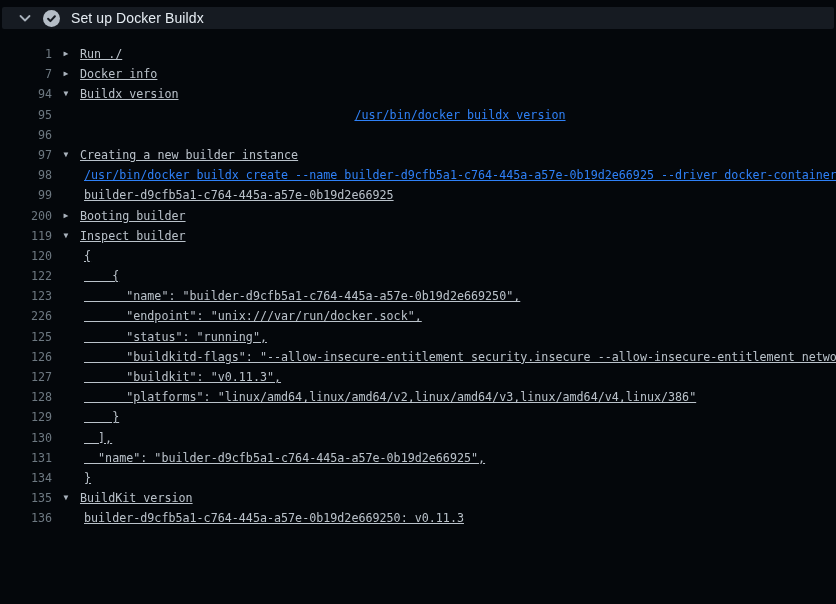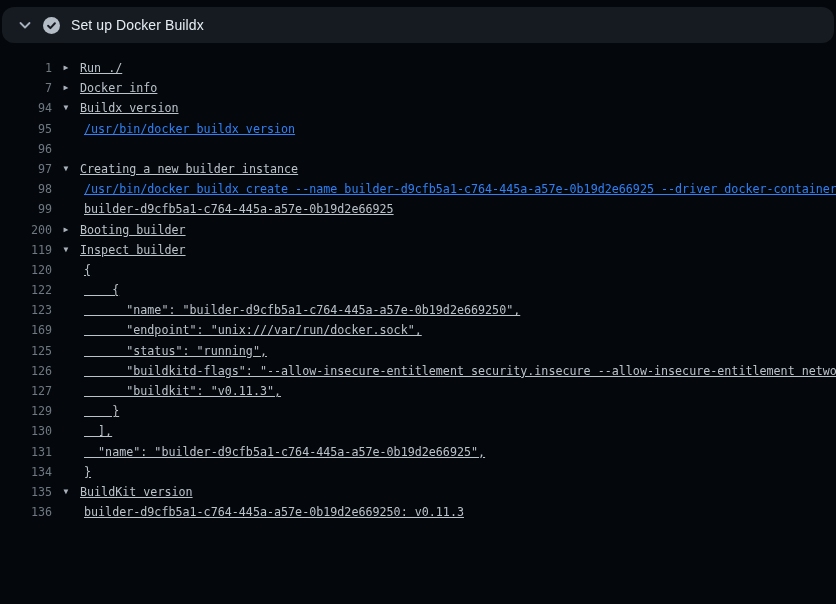--- a/index.html
+++ b/index.html
@@ -1,23 +1,23 @@
 <!DOCTYPE html>
 <html style="--page_bg: #04070b; --header_bg: #161b22; --header_text: #e6edf3; --line_number: #6e7982; --log_text: #bac2ca; --command_text: #2f81f7; --icon_muted: #a9b2bc; --status_circle: #b4bdc6; --check_mark: #161b22;"><head>
 <meta charset="utf-8">
 <style>
   * { margin:0; padding:0; box-sizing:border-box; }
   html,body { width:836px; height:604px; overflow:hidden; }
   body { background:var(--page_bg,#04070b); font-family:"Liberation Sans",sans-serif; }
 
   .step-header {
     margin:7px 2px 0 2px;
-    height:36px;
+    height:22px;
     background:var(--header_bg,#161b22);
-    border-radius:12px;
+    border-radius:2px;
     display:flex;
     align-items:center;
     gap:11px;
     padding-left:16px;
     cursor:pointer;
   }
   .chev { color:var(--icon_muted,#afb8c1); display:flex; align-items:center; }
   .status { display:flex; align-items:center; }
   .step-title {
     color:var(--header_text,#e6edf3);
@@ -53,21 +53,21 @@
     font-size:8px;
     color:var(--icon_muted,#a6aeb8);
   }
   .row:not(.group) .marker { width:32px; }
   .text {
     flex:1;
     overflow:hidden;
     color:var(--log_text,#bac2ca);
     text-decoration:underline;
   }
-  .row.command .text { color:var(--command_text,#2f81f7); }
+  .row.command .text { color:var(--command_text,#2f81f7);text-align:center; }
 </style>
 </head>
 <body>
 
 <div class="step-header">
   <span class="chev">
     <svg width="14" height="14" viewBox="0 0 14 14" fill="none">
       <path d="M2.5 5 L7 9.5 L11.5 5" stroke="currentColor" stroke-width="1.8" stroke-linecap="round" stroke-linejoin="round"></path>
     </svg>
   </span>
@@ -139,40 +139,45 @@
     <a class="num" href="#">122</a>
     <span class="marker"></span>
     <span class="text">    {</span>
   </div>
     <div class="row output">
     <a class="num" href="#">123</a>
     <span class="marker"></span>
     <span class="text">      "name": "builder-d9cfb5a1-c764-445a-a57e-0b19d2e669250",</span>
   </div>
     <div class="row output">
-    <a class="num" href="#">169</a>
+    <a class="num" href="#">226</a>
     <span class="marker"></span>
     <span class="text">      "endpoint": "unix:///var/run/docker.sock",</span>
   </div>
     <div class="row output">
     <a class="num" href="#">125</a>
     <span class="marker"></span>
     <span class="text">      "status": "running",</span>
   </div>
     <div class="row output">
     <a class="num" href="#">126</a>
     <span class="marker"></span>
     <span class="text">      "buildkitd-flags": "--allow-insecure-entitlement security.insecure --allow-insecure-entitlement network.host",</span>
   </div>
     <div class="row output">
     <a class="num" href="#">127</a>
     <span class="marker"></span>
     <span class="text">      "buildkit": "v0.11.3",</span>
   </div>
     <div class="row output">
+    <a class="num" href="#">128</a>
+    <span class="marker"></span>
+    <span class="text">      "platforms": "linux/amd64,linux/amd64/v2,linux/amd64/v3,linux/amd64/v4,linux/386"</span>
+  </div>
+    <div class="row output">
     <a class="num" href="#">129</a>
     <span class="marker"></span>
     <span class="text">    }</span>
   </div>
     <div class="row output">
     <a class="num" href="#">130</a>
     <span class="marker"></span>
     <span class="text">  ],</span>
   </div>
     <div class="row output">

